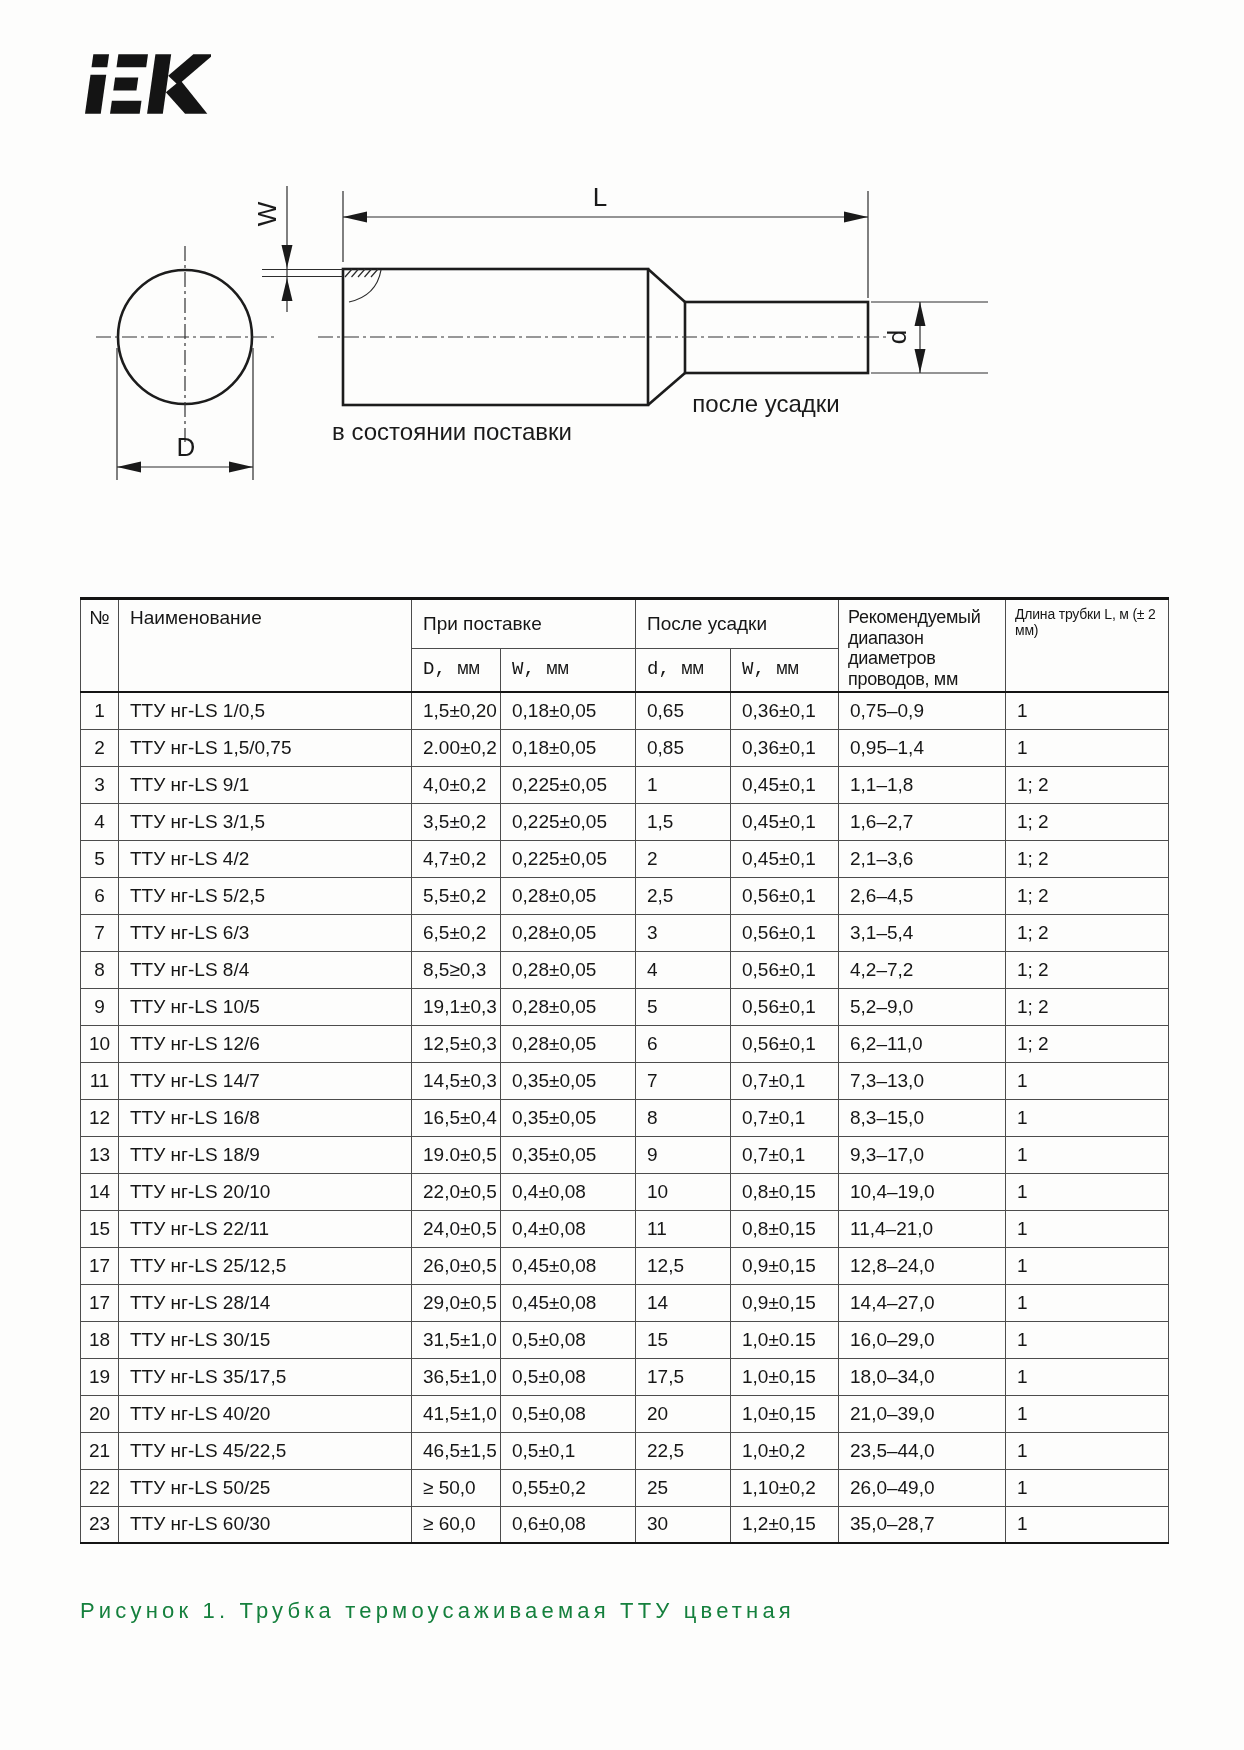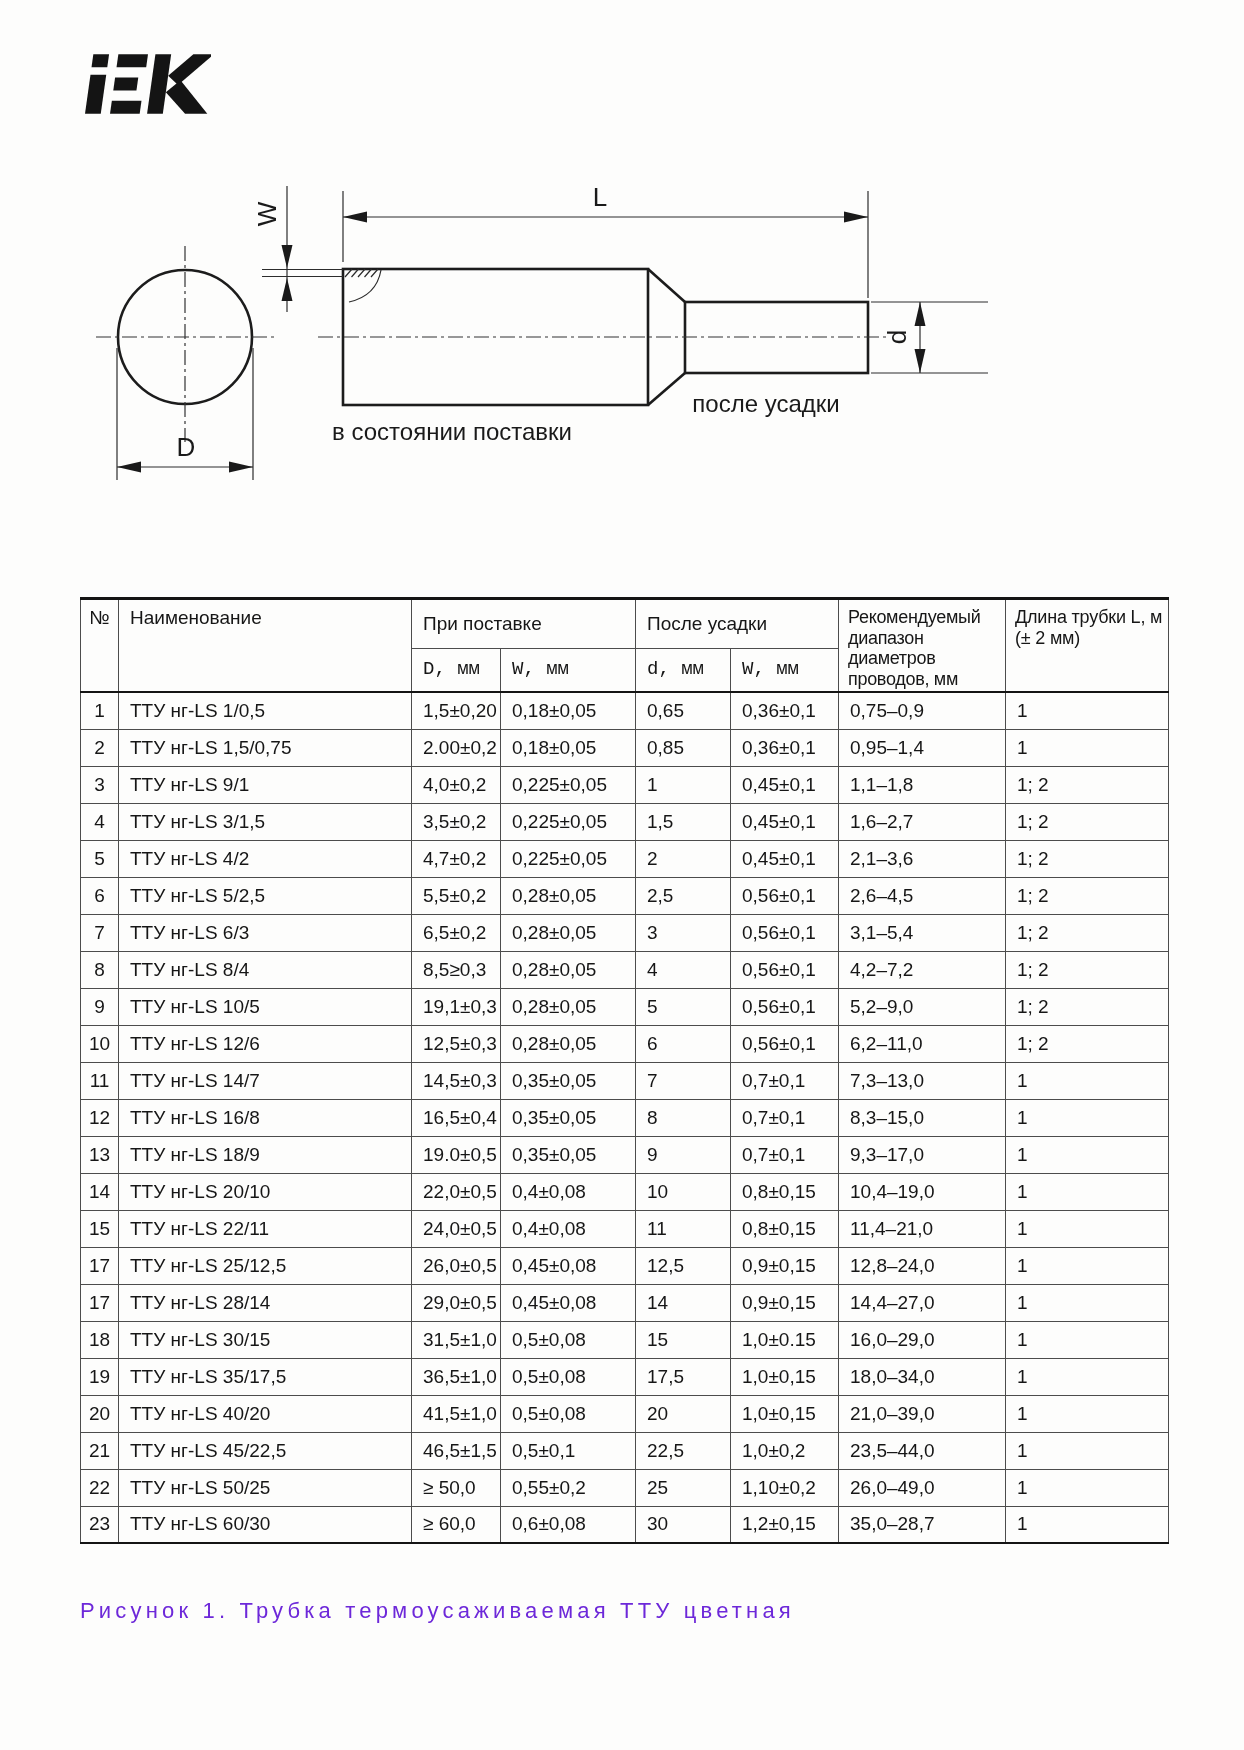--- a/index.html
+++ b/index.html
@@ -32,28 +32,28 @@
     border:1px solid #4c4c4c; font-weight:normal; text-align:left;
     padding:2px 8px 2px 11px; vertical-align:middle; line-height:1.14;
     overflow:hidden;
   }
   .spec-table thead tr.group th { height:42px; border-top:3px solid #141414; }
   .spec-table thead tr.sub th   { height:37px;font-family:Liberation Mono, monospace; }
   .spec-table thead tr.sub th,
   .spec-table thead th.span2    { border-bottom:2.5px solid #141414; }
   .spec-table thead th.span2    { vertical-align:top; padding-top:7px; border-top:3px solid #141414; }
   .spec-table th.th-range { font-size:18px; letter-spacing:-0.3px; padding-left:9px; padding-right:4px; }
-  .spec-table th.th-length{ font-size:18px; letter-spacing:-0.2px; padding-left:9px; padding-right:4px; }
+  .spec-table th.th-length{ font-size:14px; letter-spacing:-0.2px; padding-left:9px; padding-right:4px; }
   .spec-table tbody td { height:37px; }
   .spec-table tbody tr:last-child td { border-bottom:2.5px solid #141414; }
   .spec-table .c-num { text-align:center; padding-left:2px; padding-right:2px; }
   
   .caption {
     position:absolute; left:80px; top:1598px;
-    font-size:22px; letter-spacing:0.19em; color:#6d28d9;
+    font-size:22px; letter-spacing:0.19em; color:#15803d;
   }
 </style>
 </head>
 <body>
 
 <div class="page">
 
   <svg class="logo" viewBox="0 0 136 64" role="img">
     <g transform="translate(9,0) skewX(-8)">
       <rect x="0" y="0" width="17" height="14"></rect>

